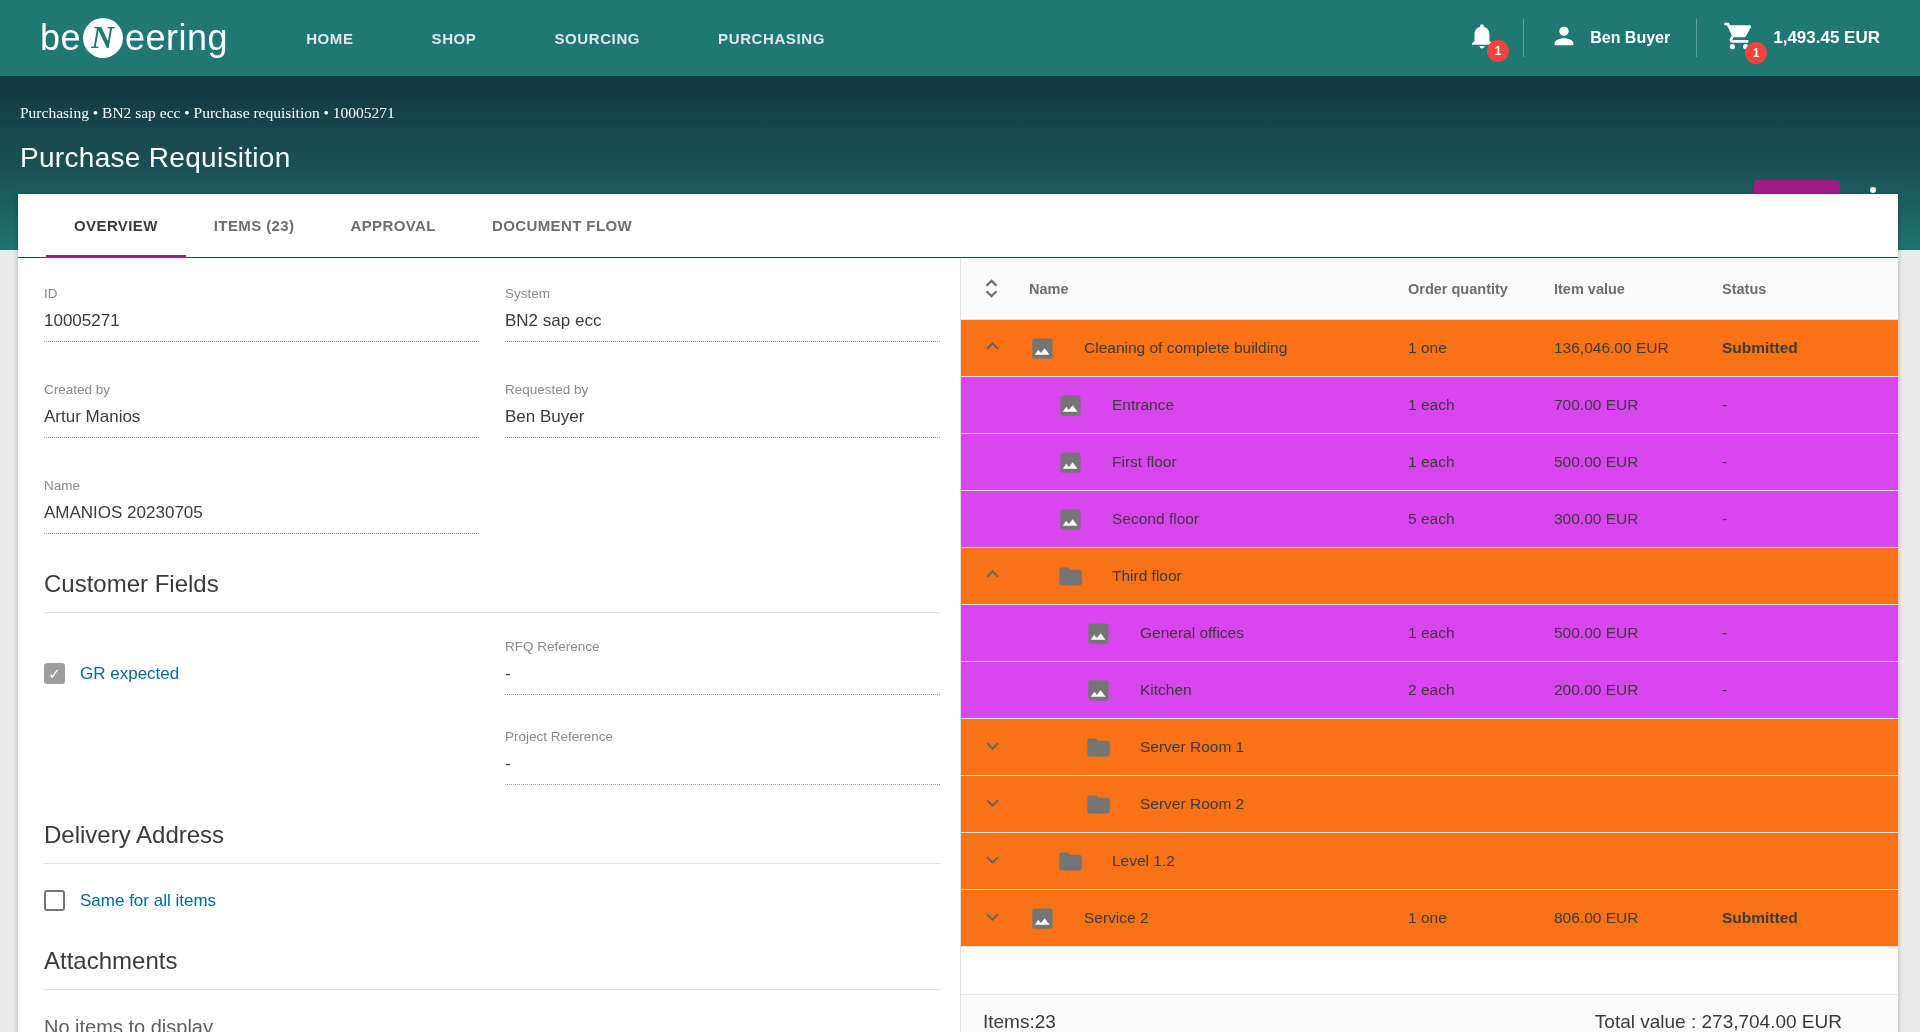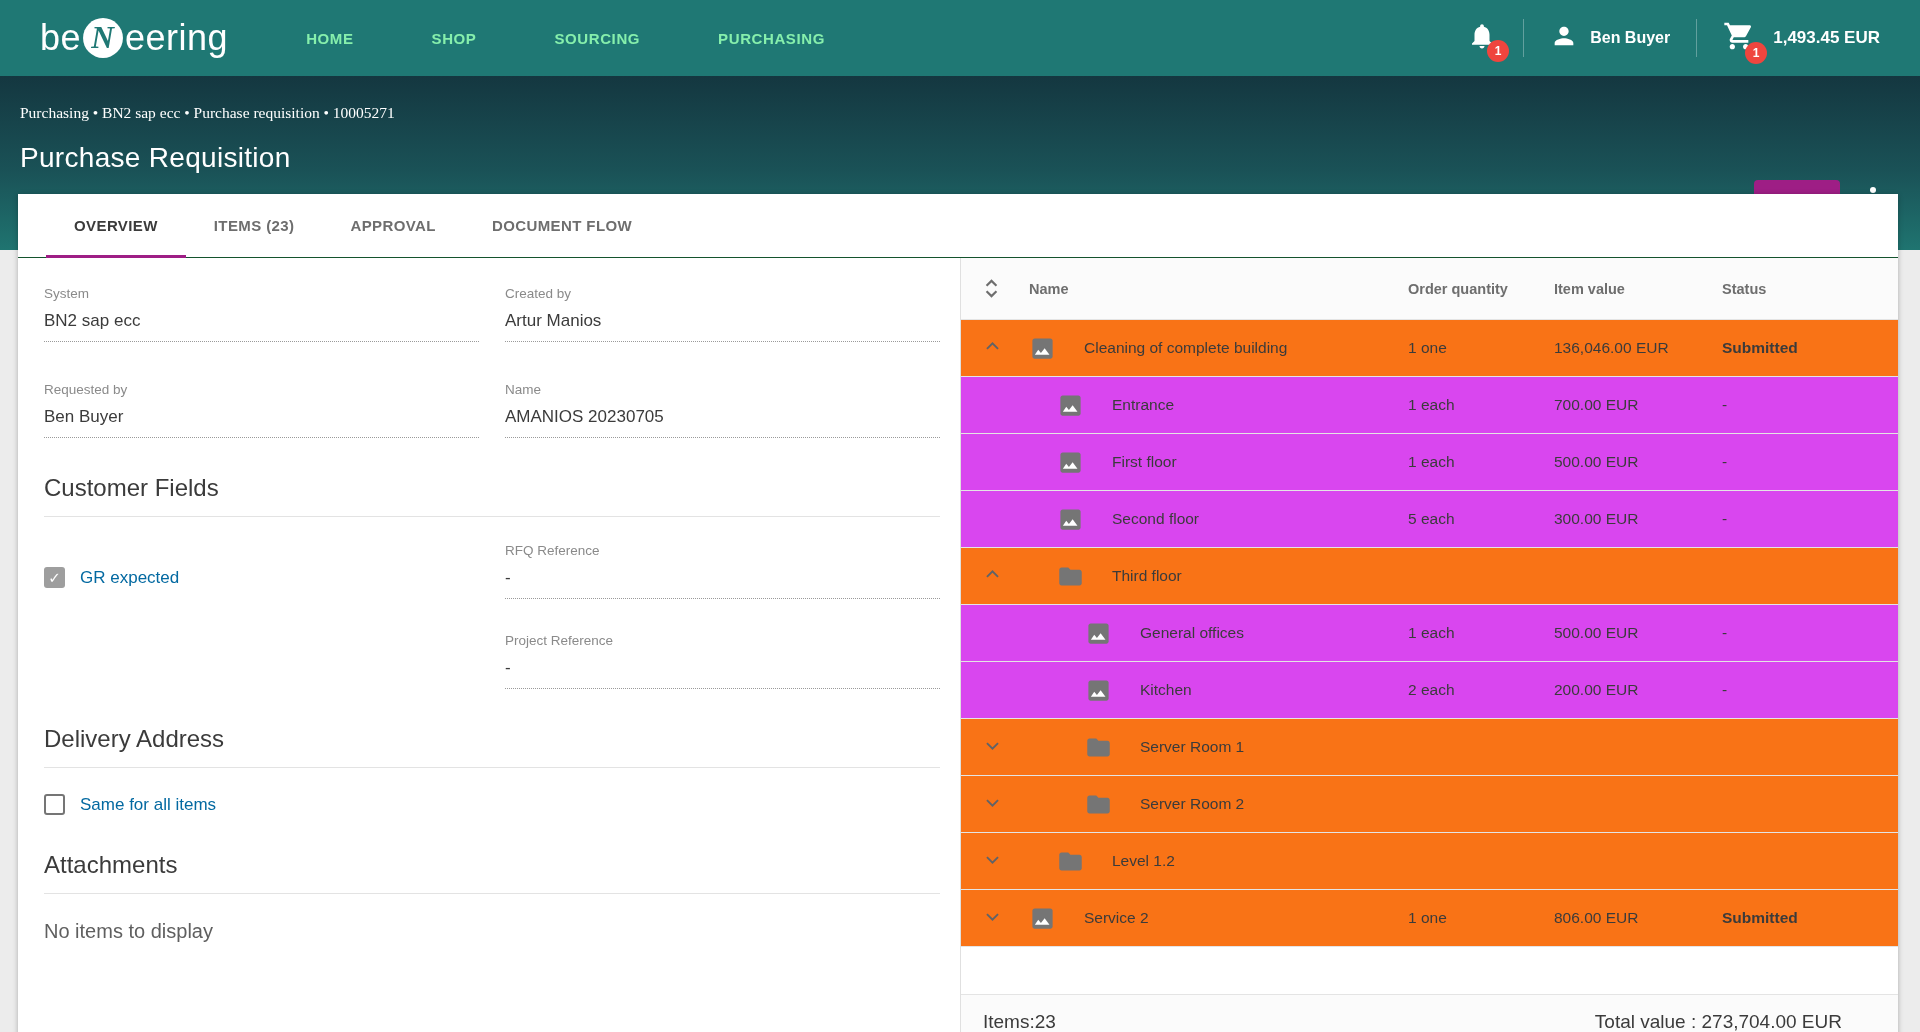--- a/index.html
+++ b/index.html
@@ -13,21 +13,21 @@
 
   
   .navbar {
     height: 76px; background: #1f7874; display: flex; align-items: center;
     padding: 0 40px; position: relative; z-index: 5;
   }
   .logo { display: flex; align-items: flex-start; color: #fff; font-size: 36px; letter-spacing: .5px; }
   .logo .logo-mark { margin: 0 1px; display: inline-flex; }
   .nav-items { display: flex; margin-left: 78px; gap: 78px; }
   .nav-item {
-    color: #86efac; font-size: 15px; font-weight: bold; letter-spacing: .6px;
+    color: #e5e5e5; font-size: 15px; font-weight: bold; letter-spacing: .6px;
     cursor: pointer; text-transform: uppercase;
   }
   .nav-right { margin-left: auto; display: flex; align-items: center; gap: 26px; }
   .icon-badge-wrap { position: relative; display: inline-flex; cursor: pointer; }
   .badge {
     position: absolute; right: -12px; bottom: -7px; min-width: 22px; height: 22px;
     background: #ef453e; border-radius: 50%; color: #fff; font-size: 12px; font-weight: bold;
     display: flex; align-items: center; justify-content: center;
   }
   .nav-divider { width: 1px; height: 38px; background: rgba(255,255,255,.3); }
@@ -190,20 +190,24 @@
     <div class="tab">ITEMS (23)</div>
     <div class="tab">APPROVAL</div>
     <div class="tab">DOCUMENT FLOW</div>
   </div>
 
   <div class="card-body">
 
     <div class="left-panel">
       <div class="field-grid" id="field-grid">
   <div class="field">
+    <div class="field-label">ID</div>
+    <div class="field-value">10005271</div>
+  </div>
+  <div class="field">
     <div class="field-label">System</div>
     <div class="field-value">BN2 sap ecc</div>
   </div>
   <div class="field">
     <div class="field-label">Created by</div>
     <div class="field-value">Artur Manios</div>
   </div>
   <div class="field">
     <div class="field-label">Requested by</div>
     <div class="field-value">Ben Buyer</div>

